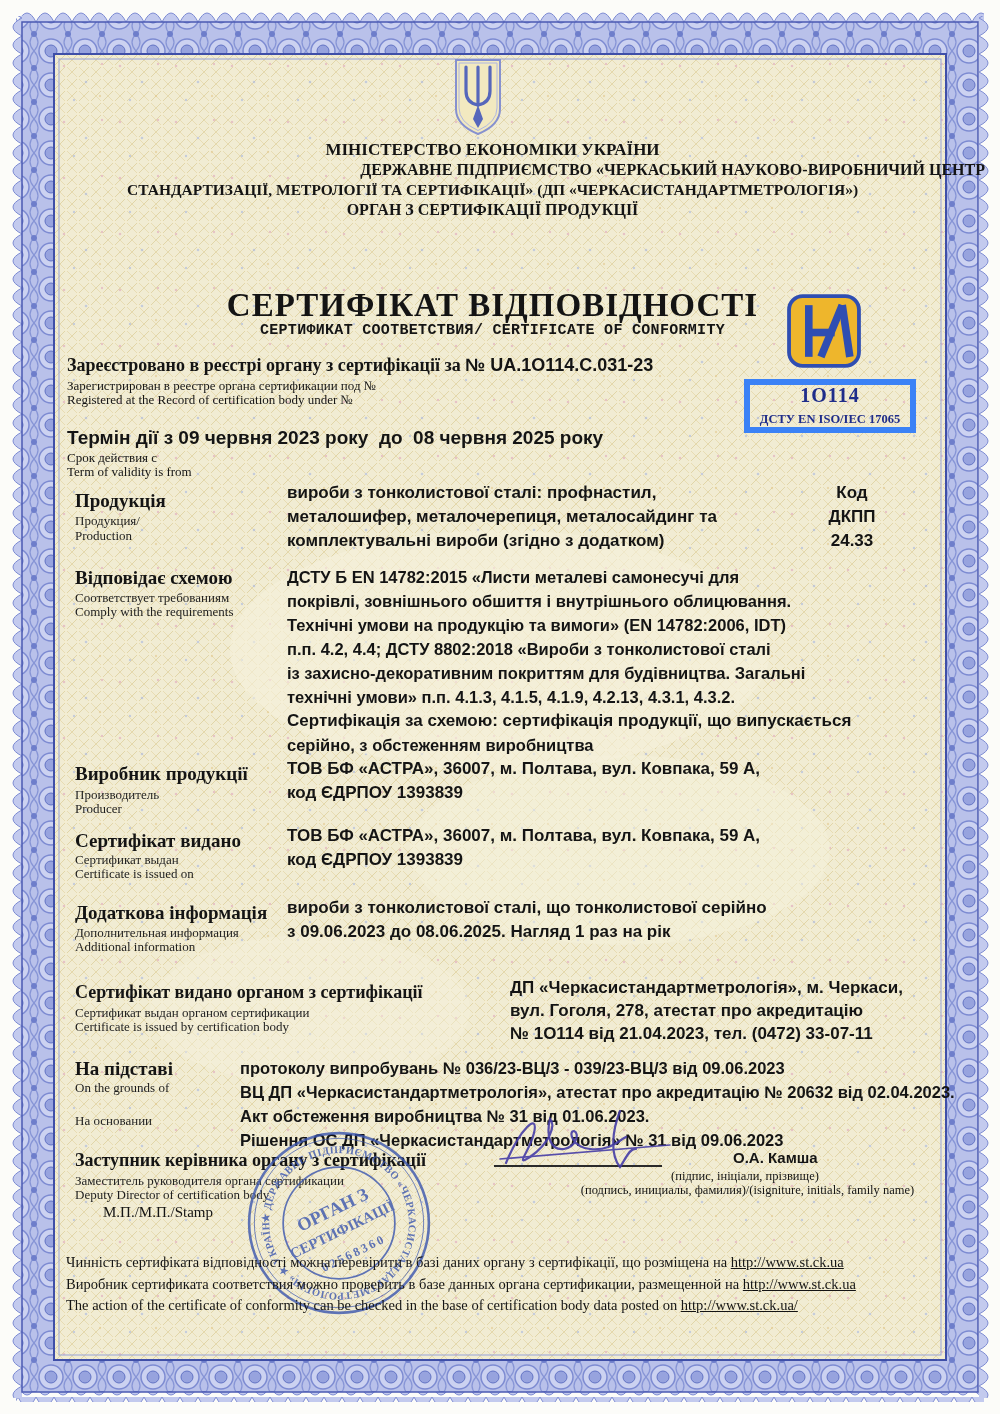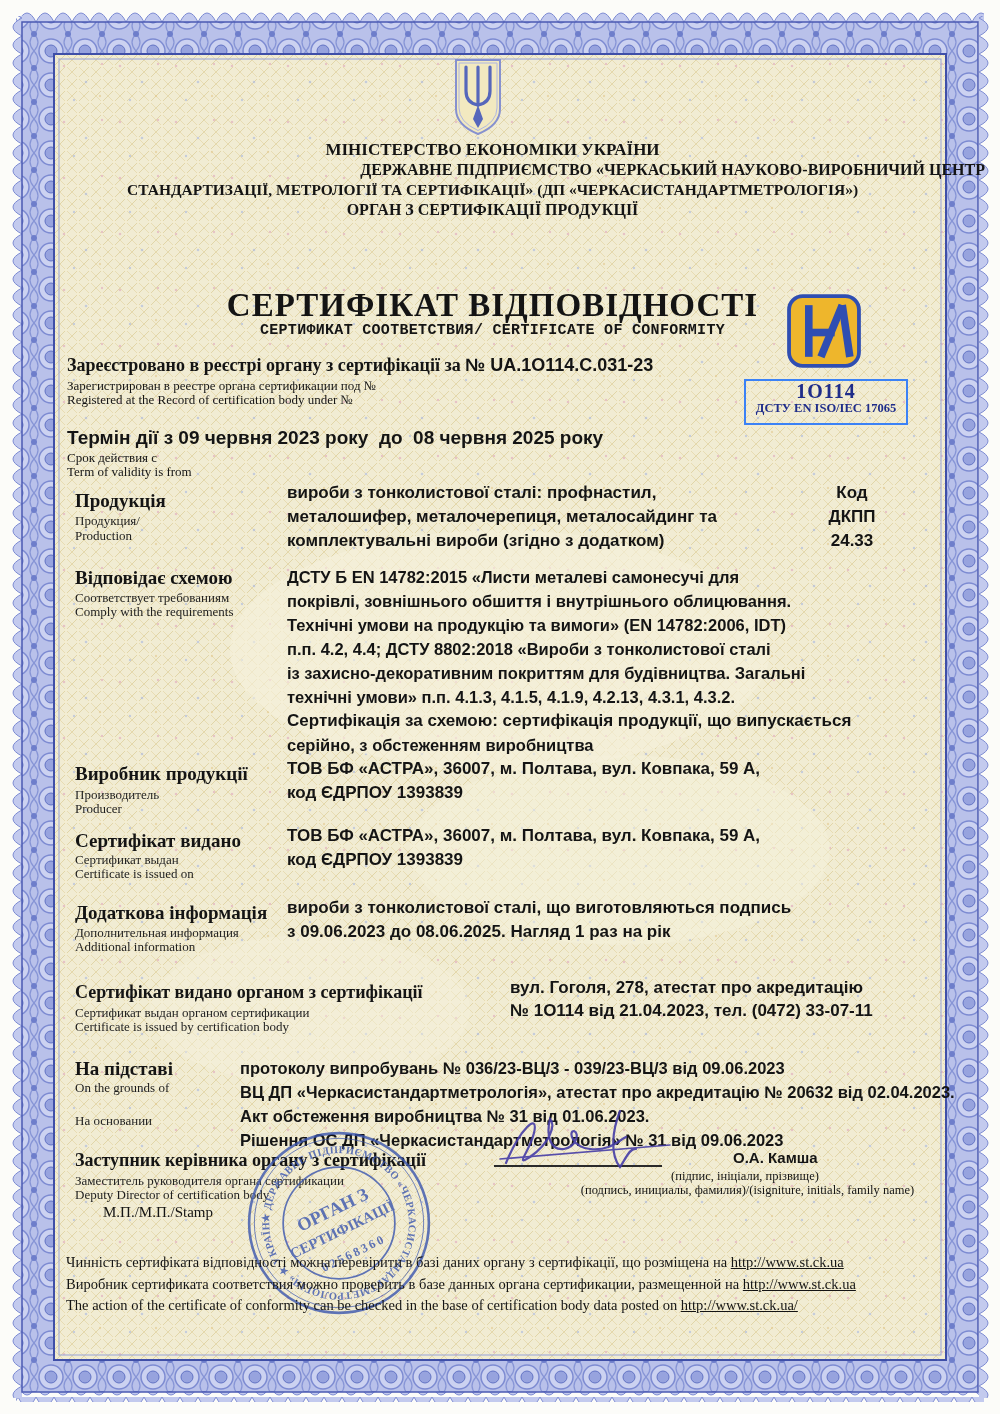--- a/index.html
+++ b/index.html
@@ -11,22 +11,22 @@
   .hline{font-family:"Liberation Serif","DejaVu Serif",serif;font-weight:700;white-space:nowrap;}
   .title-main{font-family:"Liberation Serif","DejaVu Serif",serif;font-weight:700;font-size:33px;letter-spacing:1px;}
   .title-sub{font-family:Liberation Mono, monospace;font-weight:700;font-size:15px;letter-spacing:.3px;}
   .lbl{position:absolute;left:75px;font-weight:700;font-size:19px;white-space:nowrap;}
   .lblsm{position:absolute;left:75px;font-size:13px;white-space:nowrap;color:#1d1d1d;}
   .vblock{position:absolute;left:287px;}
   .vblock div{font-family:"Liberation Sans","DejaVu Sans",sans-serif;font-weight:700;font-size:17px;
               line-height:24px;white-space:nowrap;}
   .serif13{font-size:13px;}
   .sans-b{font-family:"Liberation Sans","DejaVu Sans",sans-serif;font-weight:700;}
-  .accr-box{position:absolute;left:744px;top:379px;width:160px;height:42px;border:2px solid #3b82f6;
-            display:flex;flex-direction:column;align-items:center;justify-content:flex-start;color:#1f2d8a;}
+  .accr-box{position:absolute;left:744px;top:379px;width:160px;height:42px;border:6px solid #3b82f6;
+            display:flex;flex-direction:column;align-items:center;justify-content:space-between;color:#1f2d8a;}
   .accr-num{font-weight:700;font-size:20px;line-height:20px;letter-spacing:1px;}
   .accr-std{font-weight:700;font-size:12.5px;line-height:15px;}
   .sig-line{position:absolute;left:494px;top:1165px;width:168px;border-top:2px solid #2a2a2a;}
   .flink{color:#141414;text-decoration:underline;cursor:pointer;font-family:inherit;}
   .fline{font-size:14.5px;line-height:21.5px;white-space:nowrap;}
   .code-block{position:absolute;left:813px;top:481px;width:78px;text-align:center;}
   .code-block div{font-family:"Liberation Sans","DejaVu Sans",sans-serif;font-weight:700;font-size:17px;line-height:24px;}
 </style>
 </head>
 <body>
@@ -178,28 +178,29 @@
   <div class="lblsm" style="top:866px;">Certificate is issued on</div>
   <div class="vblock" style="top:824px;">
     <div>ТОВ БФ «АСТРА», 36007, м. Полтава, вул. Ковпака, 59 А,</div>
     <div>код ЄДРПОУ 1393839</div>
   </div>
 
   <div class="lbl" style="top:902px;">Додаткова інформація</div>
   <div class="lblsm" style="top:925px;">Дополнительная информация</div>
   <div class="lblsm" style="top:939px;">Additional information</div>
   <div class="vblock" style="top:896px;">
-    <div>вироби з тонколистової сталі, що виготовляються подпись</div>
+    <div>вироби з тонколистової сталі, що тонколистової серійно</div>
     <div>з 09.06.2023 до 08.06.2025. Нагляд 1 раз на рік</div>
   </div>
 
   <div class="lbl" style="top:982px;font-size:18px;">Сертифікат видано органом з сертифікації</div>
   <div class="lblsm" style="top:1005px;">Сертификат выдан органом сертификации</div>
   <div class="lblsm" style="top:1019px;">Certificate is issued by certification body</div>
   <div class="vblock" style="left:510px;top:976px;">
+    <div style="line-height:23px;">ДП «Черкасистандартметрологія», м. Черкаси,</div>
     <div style="line-height:23px;">вул. Гоголя, 278, атестат про акредитацію</div>
     <div style="line-height:23px;">№ 1О114 від 21.04.2023, тел. (0472) 33-07-11</div>
   </div>
 
   <div class="lbl" style="top:1058px;">На підставі</div>
   <div class="lblsm" style="top:1113px;">На основании</div>
   <div class="lblsm" style="top:1080px;">On the grounds of</div>
   <div class="vblock" style="left:240px;top:1056px;">
     <div style="font-size:16.5px;">протоколу випробувань № 036/23-ВЦ/3 - 039/23-ВЦ/3 від 09.06.2023</div>
     <div style="font-size:16.5px;">ВЦ ДП «Черкасистандартметрологія», атестат про акредитацію № 20632 від 02.04.2023.</div>

